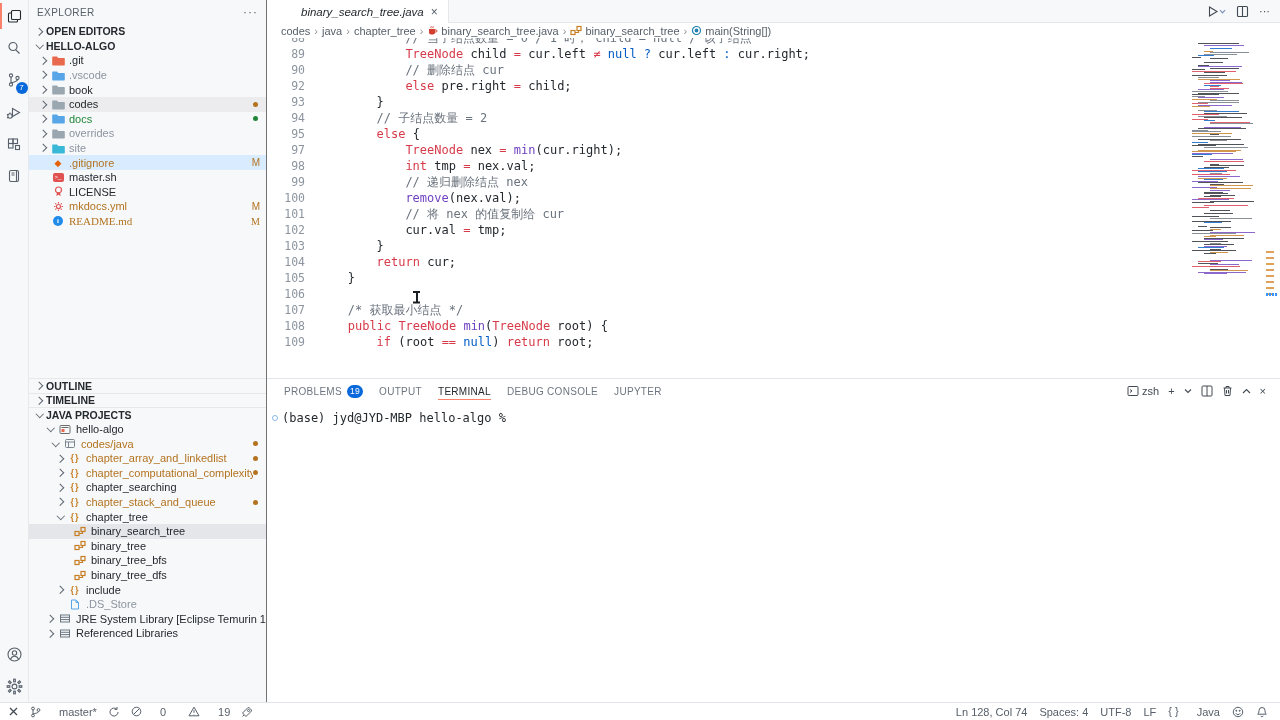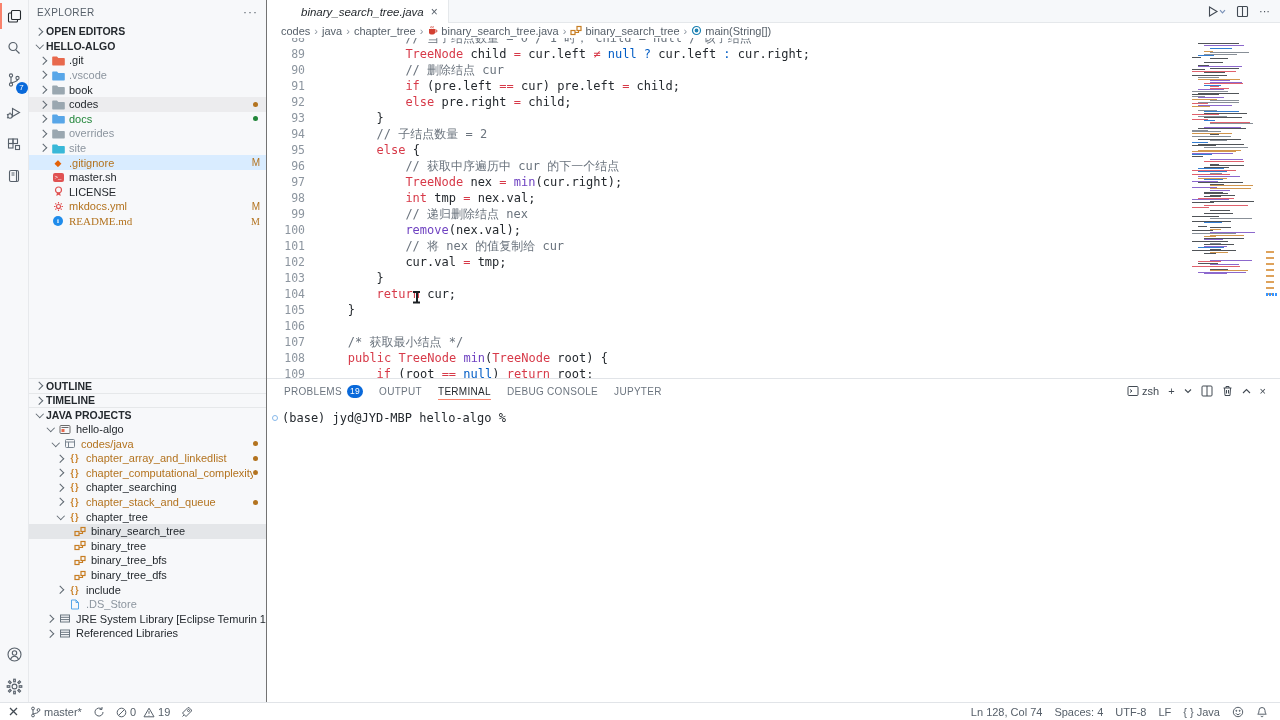--- a/index.html
+++ b/index.html
@@ -83,21 +83,21 @@
   .ptab.active::after{content:"";position:absolute;left:0;right:0;bottom:3px;height:1.5px;background:var(--c-accent)}
   .pbadge{min-width:13px;height:13px;border-radius:8px;background:var(--c-badge);color:#fff;font-size:8.5px;line-height:13px;text-align:center;padding:0 3px}
   #panel-actions{margin-left:auto;display:flex;align-items:center;gap:9px;padding-right:14px;color:#424a53;font-size:11px}
   #panel-actions .pa{display:flex;align-items:center;gap:3px;cursor:pointer}
   #term{flex:1;font-family:"DejaVu Sans Mono","Liberation Mono",monospace;font-size:12px;color:#24292e;padding:8px 0 0 4px}
   #term-line{display:flex;align-items:center}
   #term-dec{width:6px;height:6px;border:1px solid #86b8ea;border-radius:50%;margin:0 4px 0 1px;flex:none}
 
   
   #statusbar{height:18px;border-top:1px solid #e1e4e8;background:#fff;display:flex;align-items:center;font-size:11px;color:#57606a;padding:0 12px 0 8px;flex:none}
-  .st-item{display:flex;align-items:flex-end;gap:3px;cursor:pointer}
+  .st-item{display:flex;align-items:center;gap:18px;cursor:pointer}
   #st-left{display:flex;align-items:center;gap:11px}
   #st-right{margin-left:auto;display:flex;align-items:center;gap:12px}
   .glyph{font-size:11px;line-height:1}
 </style>
 </head>
 <body>
 
 <div id="app">
   <div id="main">
 
@@ -548,26 +548,24 @@
               </svg>
             </span>
             <span>main(String[])</span>
           </span>
         </div>
       <div id="editor-body">
         <div id="code">
             <div class="cl"><span class="ln">88</span><span class="ct" style="padding-left: 100.4px;"><span class="tk-c">// 当子结点数量 = 0 / 1 时， child = null / 该子结点</span></span></div>
             <div class="cl"><span class="ln">89</span><span class="ct" style="padding-left: 100.4px;"><span class="tk-k">TreeNode</span><span class="tk-d"> child </span><span class="tk-k">=</span><span class="tk-d"> cur.left </span><span class="tk-k">≠</span><span class="tk-d"> </span><span class="tk-b">null</span><span class="tk-d"> </span><span class="tk-b">?</span><span class="tk-d"> cur.left </span><span class="tk-b">:</span><span class="tk-d"> cur.right;</span></span></div>
             <div class="cl"><span class="ln">90</span><span class="ct" style="padding-left: 100.4px;"><span class="tk-c">// 删除结点 cur</span></span></div>
-            <div class="cl"><span class="ln">91</span><span class="ct" style="padding-left: 100.4px;"><span class="tk-k">if</span><span class="tk-d"> (pre.left </span><span class="tk-k">==</span><span class="tk-d"> cur) pre.left </span><span class="tk-k">=</span><span class="tk-d"> child;</span></span></div>
             <div class="cl"><span class="ln">92</span><span class="ct" style="padding-left: 100.4px;"><span class="tk-k">else</span><span class="tk-d"> pre.right </span><span class="tk-k">=</span><span class="tk-d"> child;</span></span></div>
             <div class="cl"><span class="ln">93</span><span class="ct" style="padding-left: 71.6px;"><span class="tk-d">}</span></span></div>
             <div class="cl"><span class="ln">94</span><span class="ct" style="padding-left: 71.6px;"><span class="tk-c">// 子结点数量 = 2</span></span></div>
             <div class="cl"><span class="ln">95</span><span class="ct" style="padding-left: 71.6px;"><span class="tk-k">else</span><span class="tk-d"> {</span></span></div>
-            <div class="cl"><span class="ln">96</span><span class="ct" style="padding-left: 100.4px;"><span class="tk-c">// 获取中序遍历中 cur 的下一个结点</span></span></div>
             <div class="cl"><span class="ln">97</span><span class="ct" style="padding-left: 100.4px;"><span class="tk-k">TreeNode</span><span class="tk-d"> nex </span><span class="tk-k">=</span><span class="tk-d"> </span><span class="tk-f">min</span><span class="tk-d">(cur.right);</span></span></div>
             <div class="cl"><span class="ln">98</span><span class="ct" style="padding-left: 100.4px;"><span class="tk-k">int</span><span class="tk-d"> tmp </span><span class="tk-k">=</span><span class="tk-d"> nex.val;</span></span></div>
             <div class="cl"><span class="ln">99</span><span class="ct" style="padding-left: 100.4px;"><span class="tk-c">// 递归删除结点 nex</span></span></div>
             <div class="cl"><span class="ln">100</span><span class="ct" style="padding-left: 100.4px;"><span class="tk-f">remove</span><span class="tk-d">(nex.val);</span></span></div>
             <div class="cl"><span class="ln">101</span><span class="ct" style="padding-left: 100.4px;"><span class="tk-c">// 将 nex 的值复制给 cur</span></span></div>
             <div class="cl"><span class="ln">102</span><span class="ct" style="padding-left: 100.4px;"><span class="tk-d">cur.val </span><span class="tk-k">=</span><span class="tk-d"> tmp;</span></span></div>
             <div class="cl"><span class="ln">103</span><span class="ct" style="padding-left: 71.6px;"><span class="tk-d">}</span></span></div>
             <div class="cl"><span class="ln">104</span><span class="ct" style="padding-left: 71.6px;"><span class="tk-k">return</span><span class="tk-d"> cur;</span></span></div>
             <div class="cl"><span class="ln">105</span><span class="ct" style="padding-left: 42.8px;"><span class="tk-d">}</span></span></div>
             <div class="cl"><span class="ln">106</span><span class="ct" style="padding-left: 14px;"></span></div>

